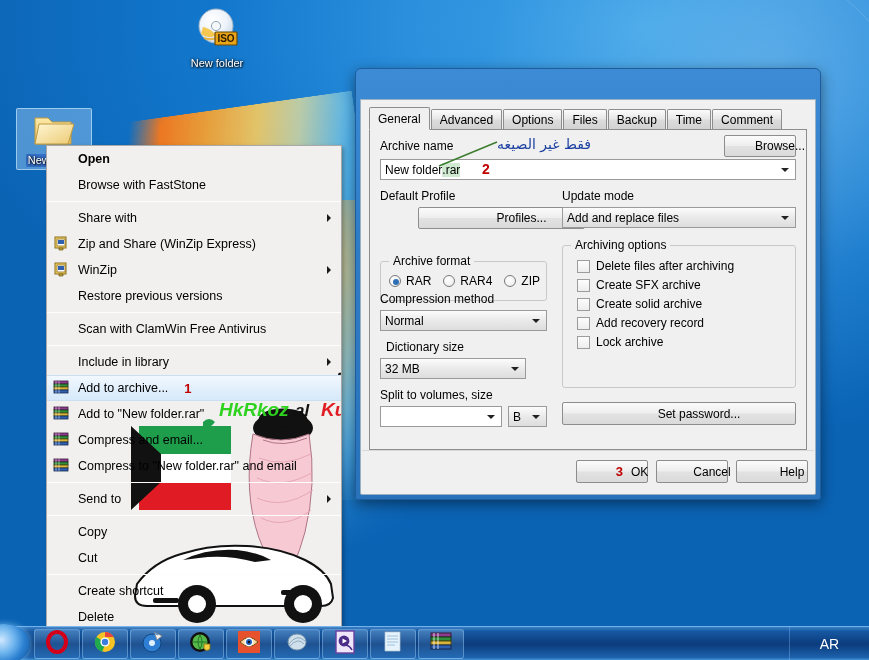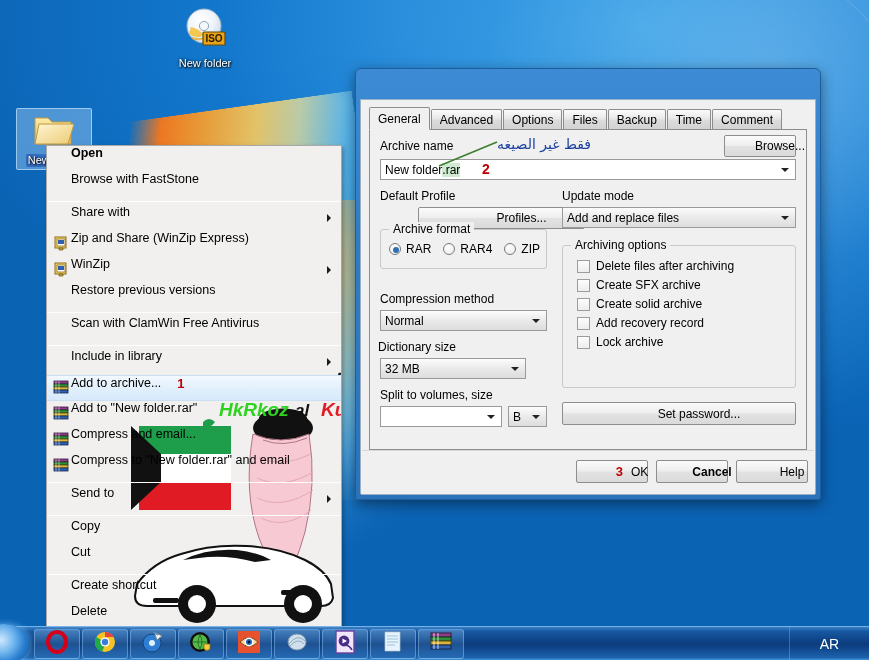--- a/index.html
+++ b/index.html
@@ -74,21 +74,21 @@
     text-align: center;
     color: #fff;
     font-size: 11px;
     line-height: 13px;
   }
   .desk-icon .lbl {
     display: inline-block;
     padding: 0 2px;
     text-shadow: 0 0 3px rgba(0,0,0,.95), 1px 1px 2px rgba(0,0,0,.9);
   }
-  #icon-iso { left: 162px; top: 6px; }
+  #icon-iso { left: 174px; top: 6px; }
   #icon-newfolder {
     left: 16px; top: 108px;
     background: rgba(160,205,245,0.45);
     border: 1px solid rgba(200,230,255,0.65);
     border-radius: 2px;
     padding-bottom: 2px;
     width: 76px;
   }
   #icon-newfolder .lbl {
     background: rgba(49,106,197,0.85);
@@ -110,22 +110,22 @@
   }
   #ctxmenu .deco {
     position: absolute; right: 0; bottom: 0;
     width: 210px; height: 330px;
     pointer-events: none;
     z-index: 1;
   }
   .mi {
     position: relative;
     height: 26px;
-    display: flex; 
-    padding-left: 24px;
+    display: flex; align-items: center;
+    padding-left: 31px;
     white-space: nowrap;
     z-index: 2;
   }
   .mi.bold { font-weight: bold; }
   .mi.sel {
     background: linear-gradient(to bottom, #f2f8fe 0%, #e3f0fc 50%, #d6e9fb 100%);
     border-top: 1px solid #cbdff3;
     border-bottom: 1px solid #cbdff3;
     height: 26px;
   }
@@ -304,21 +304,21 @@
   }
 
   
   #dlgfooter {
     position: absolute;
     left: 1px; right: 1px; bottom: 0; height: 44px;
     border-top: 1px solid #d8d8d8;
   }
   #dlgfooter .btn { width: 72px; height: 23px; position: absolute; top: 9px; }
   #btn-ok { right: 166px; }
-  #btn-cancel { right: 86px; font-weight: bold; }
+  #btn-cancel { right: 86px; }
   #btn-help { right: 6px; }
   .redmark { color: #c00000; font-weight: bold; font-size: 13px; margin-right: 8px; }
 
   
   #anno-arabic {
     position: absolute;
     left: 497px; top: 136px;
     font-size: 14px;
     color: #1a3fa0;
     direction: rtl;
@@ -602,21 +602,21 @@
 
         <div style="position:absolute;left:10px;top:60px;" class="lbl-s">Default Profile</div>
         <div class="btn" style="position:absolute;left:10px;top:78px;width:167px;margin-left:38px;">Profiles...</div>
 
         <div style="position:absolute;left:192px;top:60px;" class="lbl-s">Update mode</div>
         <div class="combo grey" style="position:absolute;left:192px;right:10px;top:78px;">
           <span>Add and replace files</span>
           <span class="arr"></span>
         </div>
 
-        <div class="group" style="left:10px;top:100px;width:167px;height:40px;">
+        <div class="group" style="left:10px;top:132px;width:167px;height:40px;">
           <div class="gtitle">Archive format</div>
           <div id="format-radios" style="position:absolute;left:8px;top:12px;right:6px;display:flex;justify-content:space-between;">
               <div class="radio on">
                 <span class="dot"></span>
                 <span>RAR</span>
               </div>
               <div class="radio">
                 <span class="dot"></span>
                 <span>RAR4</span>
               </div>
@@ -626,21 +626,21 @@
               </div>
             </div>
         </div>
 
         <div style="position:absolute;left:10px;top:163px;" class="lbl-s">Compression method</div>
         <div class="combo grey" style="position:absolute;left:10px;top:181px;width:167px;">
           <span>Normal</span>
           <span class="arr"></span>
         </div>
 
-        <div style="position:absolute;left:8px;top:211px;" class="lbl-s">Dictionary size</div>
+        <div style="position:absolute;left:16px;top:211px;" class="lbl-s">Dictionary size</div>
         <div class="combo grey" style="position:absolute;left:10px;top:229px;width:146px;">
           <span>32 MB</span>
           <span class="arr"></span>
         </div>
 
         <div style="position:absolute;left:10px;top:259px;" class="lbl-s">Split to volumes, size</div>
         <div class="combo" style="position:absolute;left:10px;top:277px;width:122px;">
           <span></span>
           <span class="arr"></span>
         </div>

